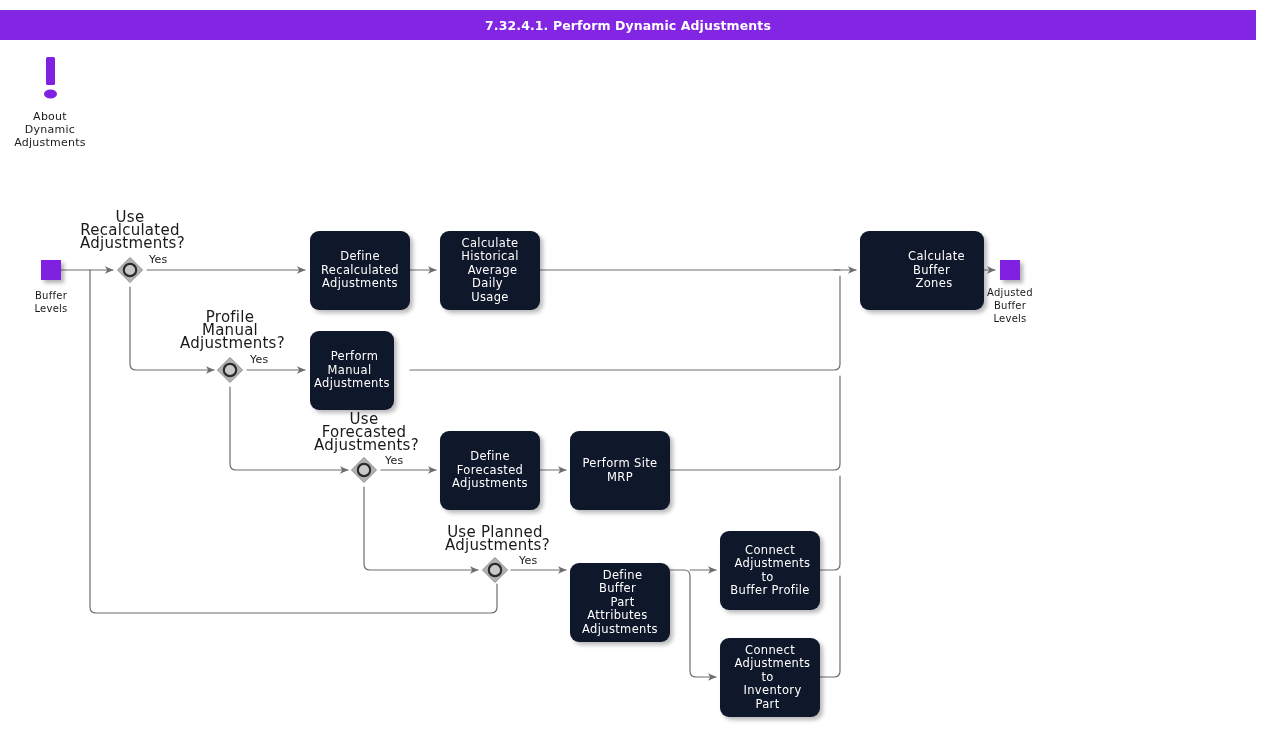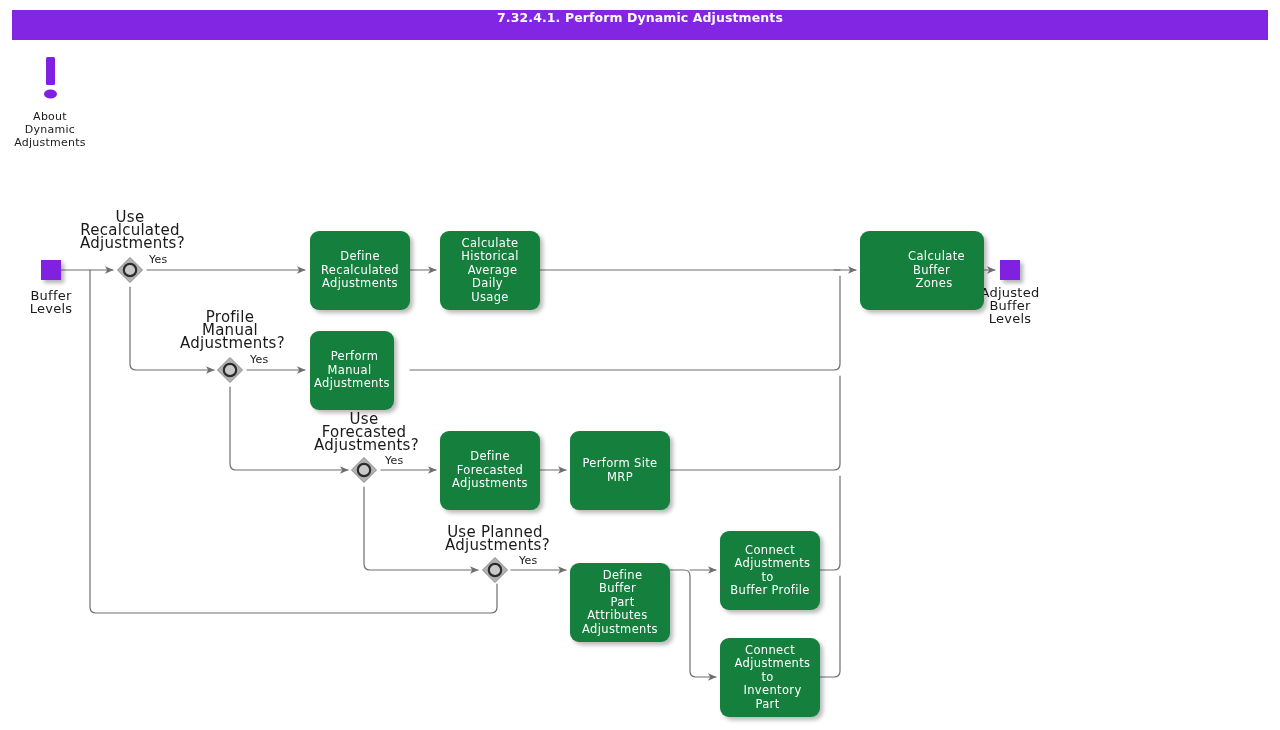--- a/index.html
+++ b/index.html
@@ -1,35 +1,35 @@
 <!DOCTYPE html>
 <html><head>
 <meta charset="utf-8">
 <style>
   html,body{margin:0;padding:0;background:#ffffff;}
   body{width:1280px;height:730px;position:relative;overflow:hidden;
        font-family:"DejaVu Sans","Liberation Sans",sans-serif;}
   #canvas{position:absolute;left:0;top:0;width:1280px;height:730px;}
 
-  .titlebar{position:absolute;left:12px;top:10px;width:1256px;height:30px;
-            background:#8226e3;display:flex;align-items:flex-start;justify-content:center;}
+  .titlebar{position:absolute;left:0;top:10px;width:1256px;height:30px;
+            background:#8226e3;display:flex;align-items:center;justify-content:center;}
   .titlebar .t{color:#ffffff;font-size:12.5px;font-weight:bold;letter-spacing:.1px;
                font-family:"DejaVu Sans","Liberation Sans",sans-serif;}
 
   .svglayer{position:absolute;left:0;top:0;width:1280px;height:730px;pointer-events:none;}
 
-  .task{position:absolute;background:#15803d;border-radius:9px;
+  .task{position:absolute;background:#0f172a;border-radius:9px;
         box-shadow:3px 3px 4px rgba(0,0,0,.28);
         display:flex;align-items:center;justify-content:center;text-align:center;}
   .task span{color:#ffffff;font-size:11.5px;line-height:13.5px;letter-spacing:.35px;
              font-family:"DejaVu Sans","Liberation Sans",sans-serif;padding:0 5px;}
 
   .evt{position:absolute;width:20px;height:20px;background:#8020e0;
        box-shadow:3px 3px 4px rgba(0,0,0,.3);}
-  .evtlabel{position:absolute;text-align:center;font-size:13px;line-height:13px;
+  .evtlabel{position:absolute;text-align:center;font-size:10px;line-height:13px;
             color:#1a1a1a;letter-spacing:.25px;}
 
   .gw{position:absolute;width:32px;height:32px;}
   .gwlabel{position:absolute;text-align:center;font-size:15px;line-height:13px;
            color:#1a1a1a;letter-spacing:.25px;}
   .yes{position:absolute;font-size:11px;color:#1a1a1a;letter-spacing:.25px;}
 
   .noteicon{position:absolute;}
   .notelabel{position:absolute;text-align:center;font-size:11px;line-height:13px;
              color:#1a1a1a;letter-spacing:.25px;}

